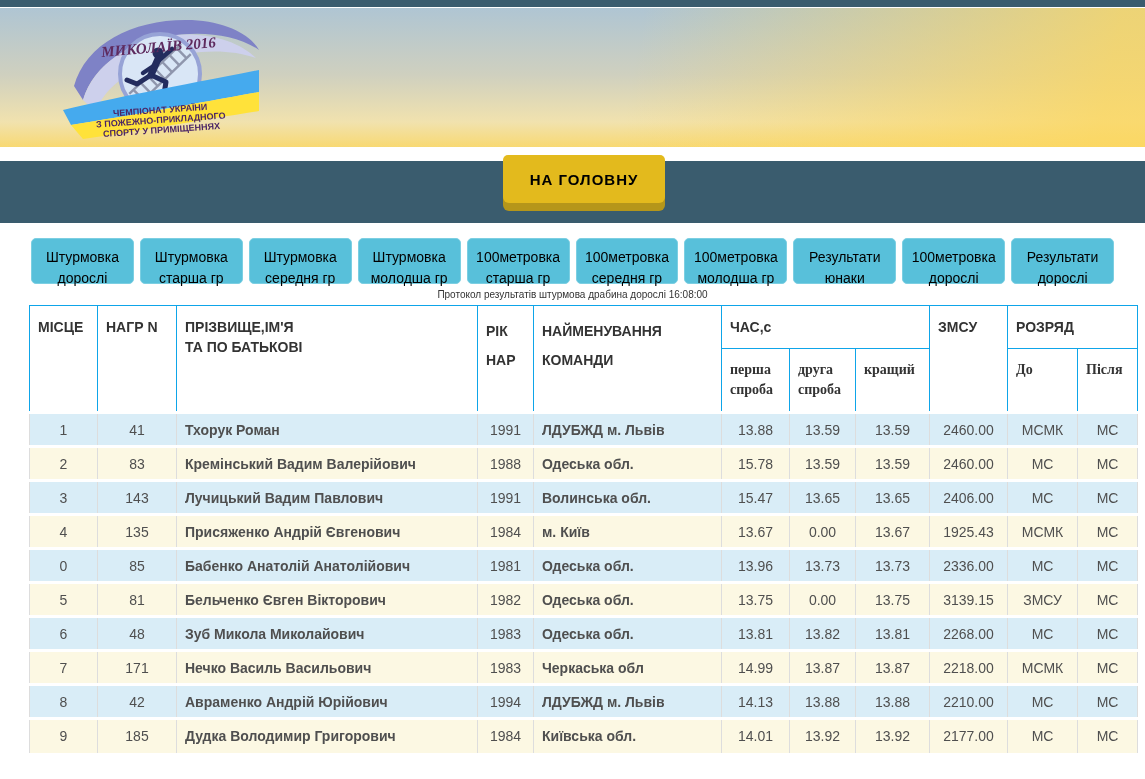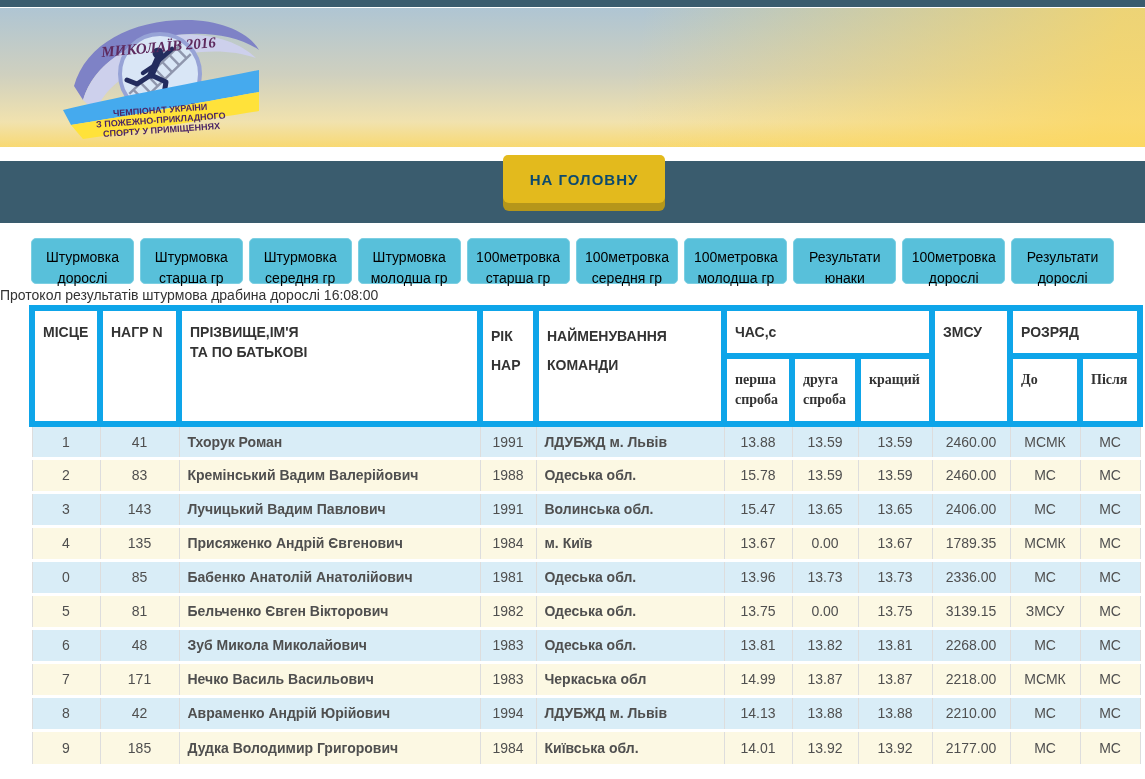--- a/index.html
+++ b/index.html
@@ -13,34 +13,34 @@
       linear-gradient(100deg, rgba(252,217,103,0) 55%, rgba(252,215,95,.8) 96%),
       linear-gradient(to bottom, #afc5d3 0%, #cfd0bf 48%, #f1e2ae 82%, #f8d973 100%);
   }
   .logo { position:absolute; left:58px; top:4px; width:205px; height:133px; }
   .masthead-title { position:absolute; left:314px; top:21px; font-size:24px;
     line-height:30px; color:#474747; white-space:pre-line; }
 
   .navbar { position:relative; margin-top:14px; height:62px; background:#3a5c6e; }
   .home-btn { position:absolute; left:503px; top:-6px; width:162px; height:48px;
     background:#e3ba1d; border:none; border-radius:5px 5px 6px 6px;
-    box-shadow:0 8px 0 #b5961a; color:#0c4a6e; font-weight:bold; font-size:15px;
+    box-shadow:0 8px 0 #b5961a; color:#000000; font-weight:bold; font-size:15px;
     letter-spacing:1px; font-family:"Liberation Sans", sans-serif; cursor:pointer; }
 
   .tabs-row { display:flex; gap:6px; margin:15px 31px 0 31px; }
   .tab { flex:1; height:46px; background:#58c0da; border:1px solid #7ccfe2;
     border-radius:5px; color:#000000; font-size:14px; line-height:21px;
     text-align:center; white-space:pre-line; padding-top:8px; cursor:pointer;
     font-family:Liberation Sans, sans-serif; }
 
-  .protocol { text-align:left; font-size:14px; line-height:18px; color:#333;
+  .protocol { text-align:center; font-size:10px; line-height:18px; color:#333;
     margin:2px 0 1px; }
 
   table { border-collapse:collapse; table-layout:fixed; width:1107px; margin-left:29px; }
-  thead th { border:6px solid #0ea5e9; background:#fff; color:#333; font-size:14px;
+  thead th { border:1px solid #0ea5e9; background:#fff; color:#333; font-size:14px;
     font-weight:bold; text-align:left; vertical-align:top; padding:11px 8px;
     white-space:pre-line; }
   tr.h1 > th { height:42px; }
   tr.h2 > th { height:60px;font-family:Liberation Serif, serif; }
   .lh20 { line-height:20px; }
   .lh29 { line-height:29px; }
   tbody td { font-size:14px; color:#4f4f4f; text-align:center; padding:0 8px;
     height:34px; border-left:1px solid #ddd; border-right:1px solid #ddd;
     border-top:3px solid #fff; }
   tbody td.al { text-align:left;font-weight:bold; }
@@ -203,21 +203,21 @@
       </tr>
       <tr class="cream">
         <td>4</td>
         <td>135</td>
         <td class="al">Присяженко Андрій Євгенович</td>
         <td>1984</td>
         <td class="al">м. Київ</td>
         <td>13.67</td>
         <td>0.00</td>
         <td>13.67</td>
-        <td>1789.35</td>
+        <td>1925.43</td>
         <td>МСМК</td>
         <td>МС</td>
       </tr>
       <tr class="blue">
         <td>0</td>
         <td>85</td>
         <td class="al">Бабенко Анатолій Анатолійович</td>
         <td>1981</td>
         <td class="al">Одеська обл.</td>
         <td>13.96</td>

